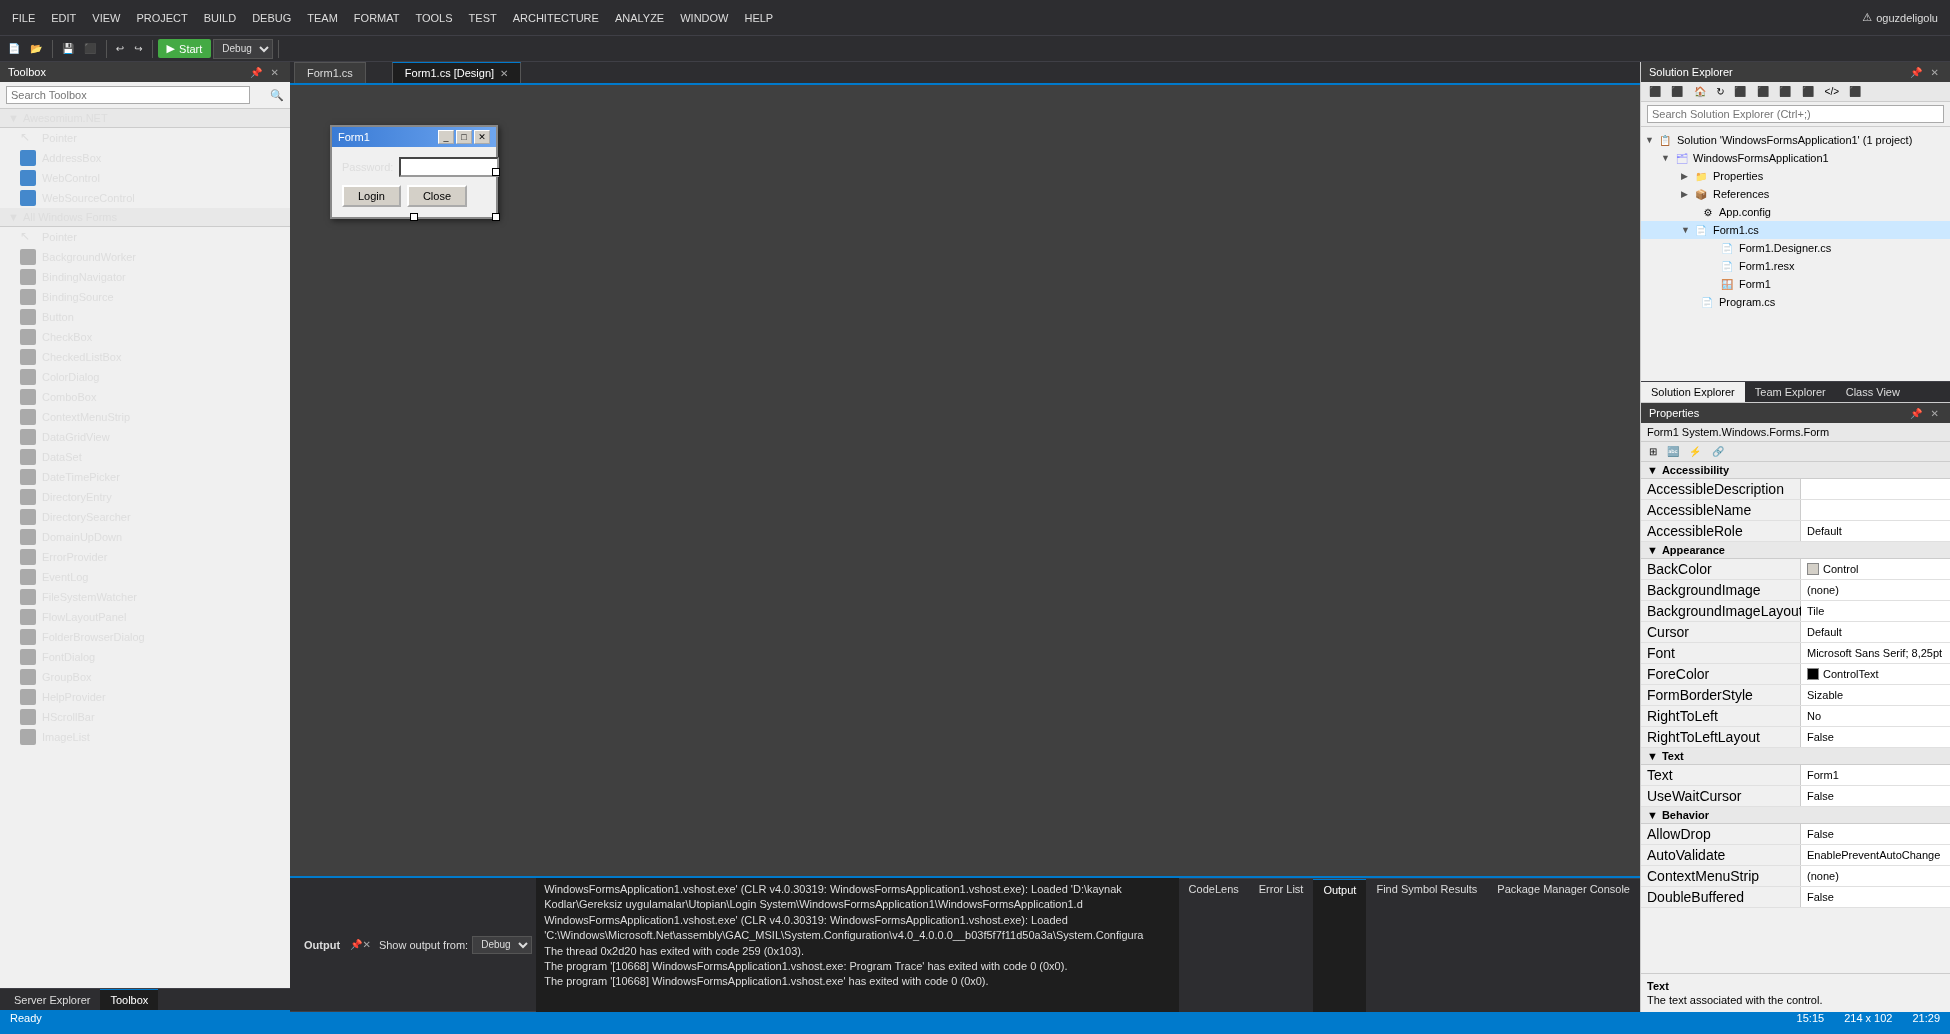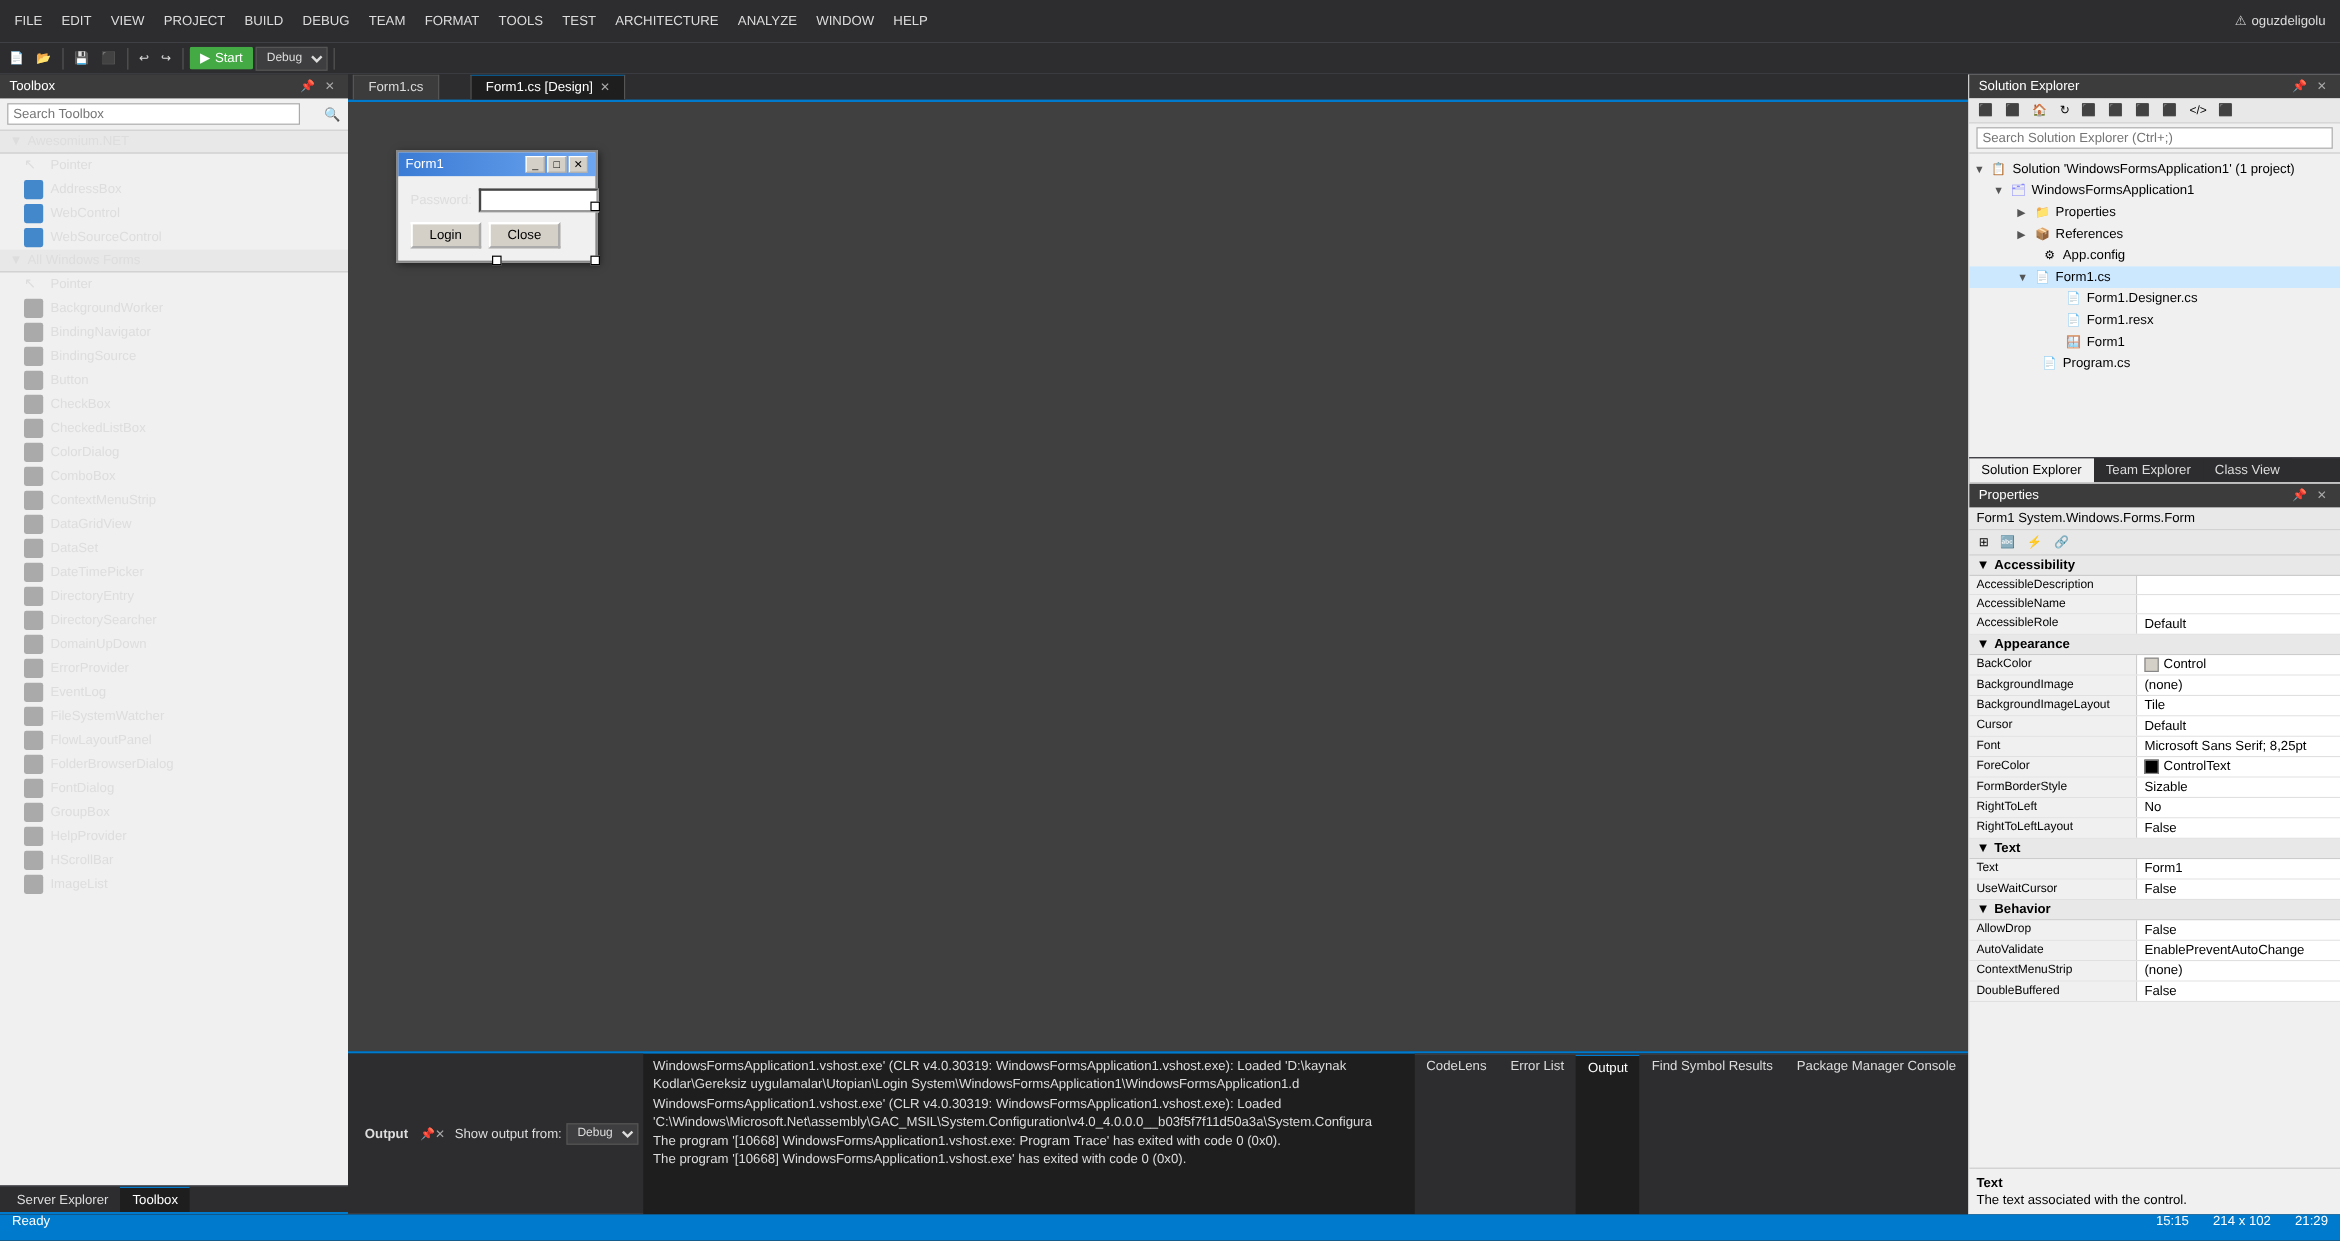--- a/index.html
+++ b/index.html
@@ -63,21 +63,21 @@
 
     
     .properties-panel { flex: 1; background: #f0f0f0; display: flex; flex-direction: column; border-left: 1px solid #ccc; border-top: 1px solid #ccc; color: #000; overflow: hidden; }
     .prop-header { background: #3c3c3c; color: #fff; padding: 4px 8px; display: flex; align-items: center; justify-content: space-between; }
     .prop-object { background: #e8e8e8; padding: 3px 6px; border-bottom: 1px solid #ccc; font-size: 11px; display: flex; align-items: center; gap: 4px; }
     .prop-toolbar { background: #e8e8e8; padding: 2px 4px; display: flex; gap: 2px; border-bottom: 1px solid #ccc; }
     .prop-toolbar-btn { background: transparent; border: 1px solid transparent; padding: 1px 3px; cursor: pointer; font-size: 10px; }
     .prop-content { flex: 1; overflow-y: auto; }
     .prop-section { background: #e8e8e8; padding: 2px 6px; font-size: 11px; font-weight: bold; cursor: pointer; display: flex; align-items: center; gap: 4px; border-bottom: 1px solid #ccc; }
     .prop-row { display: flex; border-bottom: 1px solid #e0e0e0; }
-    .prop-name { width: 140px; padding: 2px 6px; font-size: 10px; background: #f0f0f0; border-right: 1px solid #ccc; flex-shrink: 0; }
+    .prop-name { width: 160px; padding: 2px 6px; font-size: 14px; background: #f0f0f0; border-right: 1px solid #ccc; flex-shrink: 0; }
     .prop-value { flex: 1; padding: 2px 6px; font-size: 11px; background: #fff; display: flex; align-items: center; gap: 4px; }
     .prop-description { background: #f0f0f0; padding: 6px; border-top: 1px solid #ccc; font-size: 11px; }
     .prop-desc-title { font-weight: bold; margin-bottom: 2px; }
 
     
     .bottom-panel { background: #1e1e1e; color: #ddd; border-top: 2px solid #007acc; display: flex; flex-shrink: 0; height: 136px; }
     .bottom-tab-bar { background: #2d2d30; display: flex; align-items: center; border-bottom: 1px solid #3f3f46; padding: 0 4px; }
     .bottom-tab { padding: 4px 10px; color: #ddd; cursor: pointer; font-size: 11px; }
     .bottom-tab.active { background: #1e1e1e; border-top: 1px solid #007acc; color: #fff; }
     .bottom-toolbar { background: #2d2d30; padding: 2px 4px; display: flex; align-items: center; gap: 4px; border-bottom: 1px solid #3f3f46; }
@@ -341,20 +341,21 @@
       </div>
       <div class="bottom-toolbar">
         <span style="color:#ddd;">Show output from:</span>
         <select class="debug-select">
           <option>Debug</option>
         </select>
       </div>
       <div class="output-content">
         <div class="output-line">WindowsFormsApplication1.vshost.exe' (CLR v4.0.30319: WindowsFormsApplication1.vshost.exe): Loaded 'D:\kaynak Kodlar\Gereksiz uygulamalar\Utopian\Login System\WindowsFormsApplication1\WindowsFormsApplication1.d</div>
         <div class="output-line">WindowsFormsApplication1.vshost.exe' (CLR v4.0.30319: WindowsFormsApplication1.vshost.exe): Loaded 'C:\Windows\Microsoft.Net\assembly\GAC_MSIL\System.Configuration\v4.0_4.0.0.0__b03f5f7f11d50a3a\System.Configura</div>
+        <div class="output-line">The thread 0x2d20 has exited with code 259 (0x103).</div>
         <div class="output-line">The program '[10668] WindowsFormsApplication1.vshost.exe: Program Trace' has exited with code 0 (0x0).</div>
         <div class="output-line">The program '[10668] WindowsFormsApplication1.vshost.exe' has exited with code 0 (0x0).</div>
       </div>
 
       <div style="display:flex; background:#2d2d30; border-top:1px solid #3f3f46;">
         <div class="bottom-tab">CodeLens</div>
         <div class="bottom-tab">Error List</div>
         <div class="bottom-tab active">Output</div>
         <div class="bottom-tab">Find Symbol Results</div>
         <div class="bottom-tab">Package Manager Console</div>

